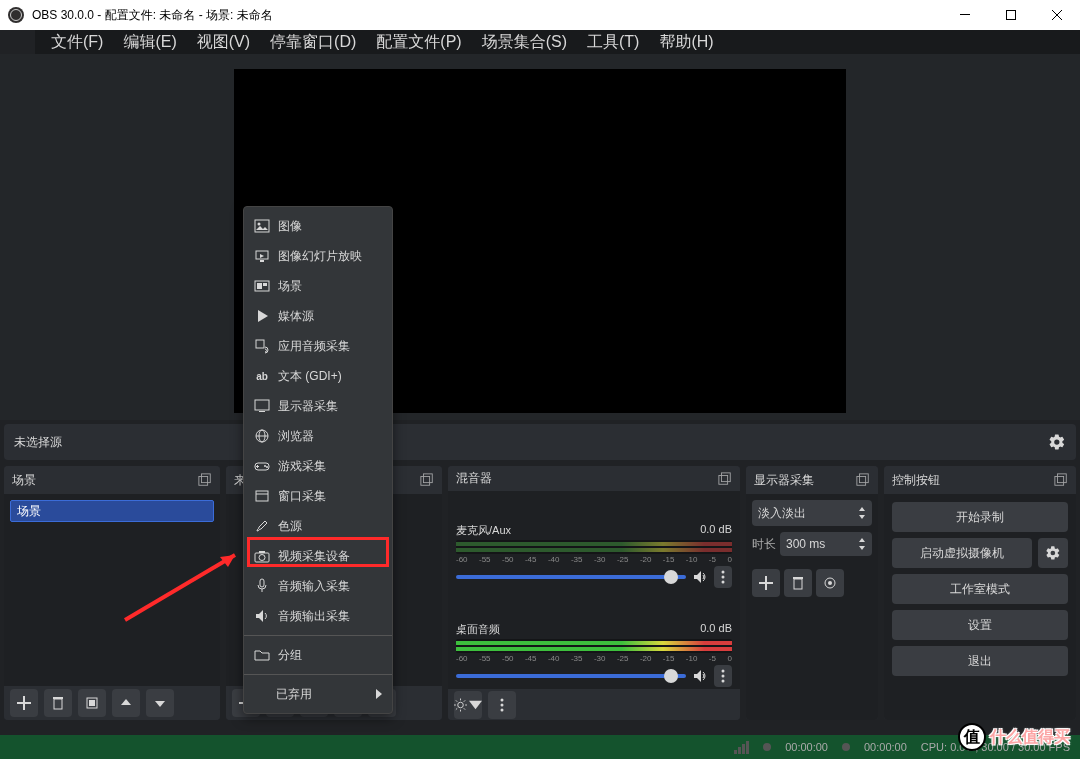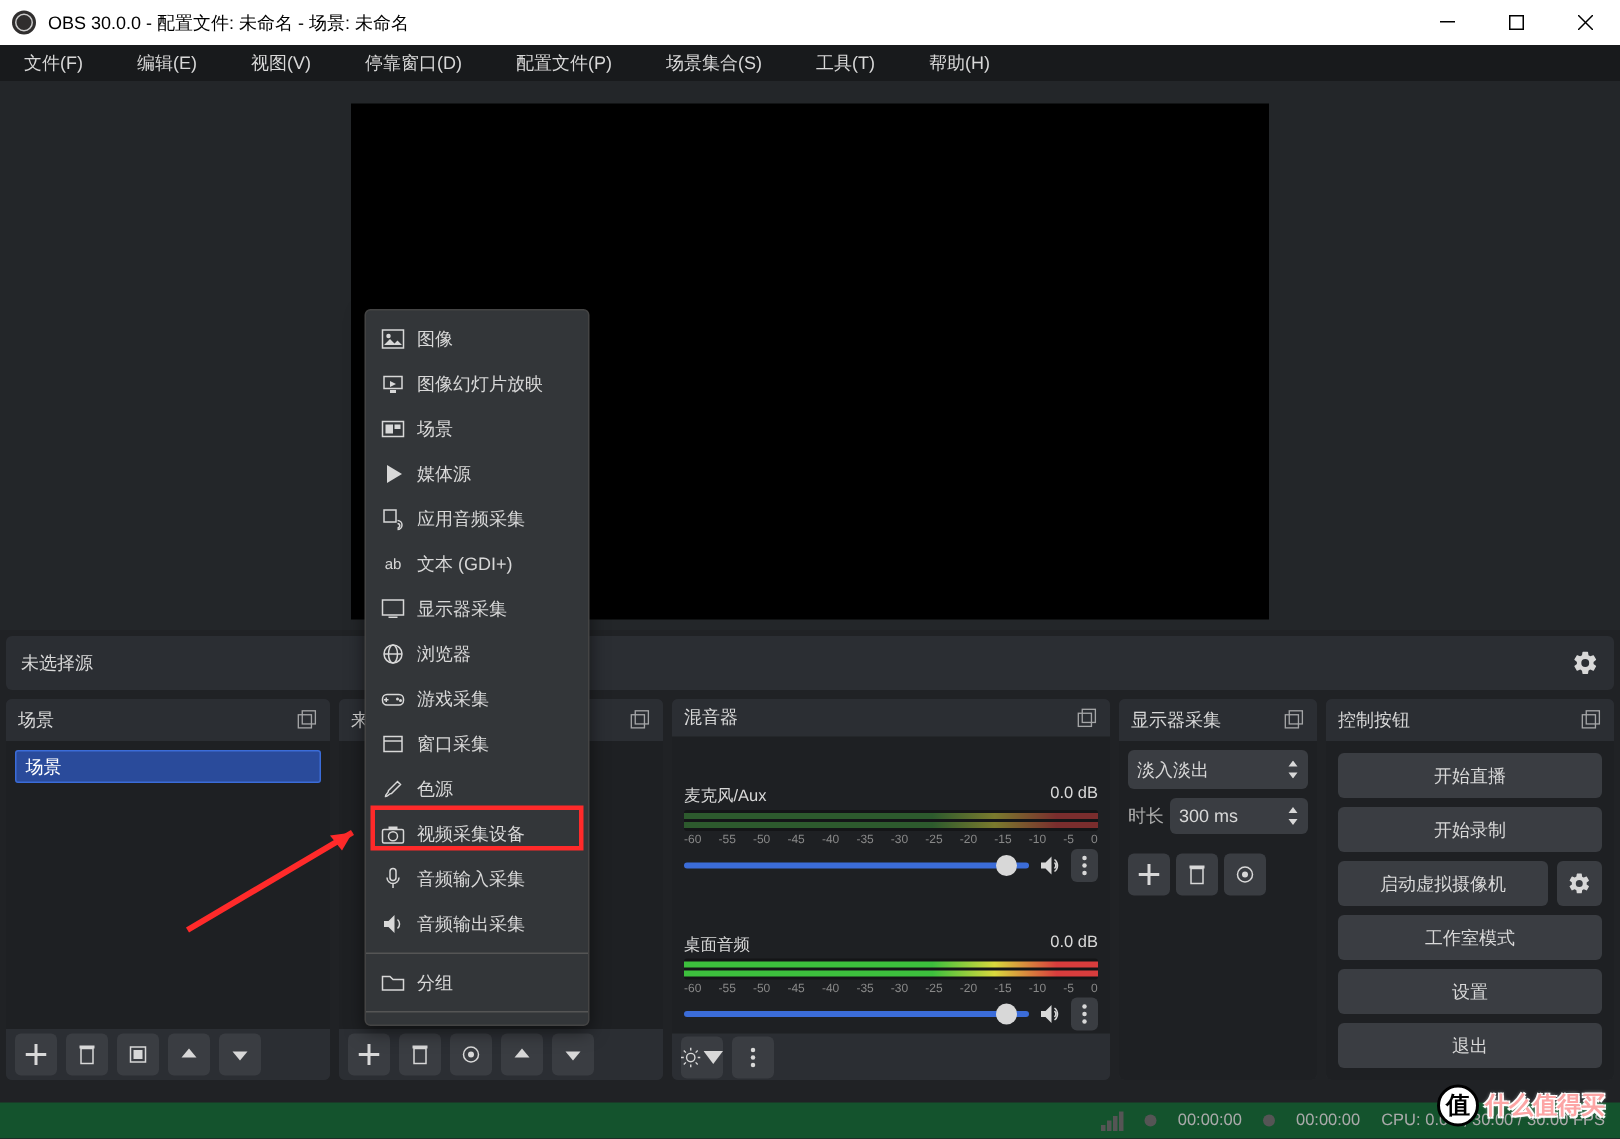--- a/index.html
+++ b/index.html
@@ -7,21 +7,21 @@
 
 
 .titlebar { height: 30px; background: #fff; display: flex; align-items: center; padding-left: 8px; color: #000; font-size: 12px; }
 .titlebar .obs-icon { width: 16px; height: 16px; border-radius: 50%; background: #302e2e; margin-right: 8px; display: flex; align-items: center; justify-content: center; }
 .titlebar .obs-icon::before { content: ""; width: 10px; height: 10px; border: 1.5px solid #ccc; border-radius: 50%; }
 .titlebar .spacer { flex: 1; }
 .titlebar .win-btn { width: 46px; height: 30px; display: flex; align-items: center; justify-content: center; color: #000; }
 .titlebar .win-btn svg { width: 10px; height: 10px; }
 
 
-.menubar { height: 24px; background: #181a1c; display: flex; align-items: center; padding-left: 6px; font-size: 12px; gap: 16px; }
+.menubar { height: 24px; background: #181a1c; display: flex; align-items: center; padding-left: 6px; font-size: 16px; gap: 0; margin-left: 35px; }
 .menubar .mitem { padding: 4px 10px; cursor: default; }
 
 
 .preview-row { height: 366px; display: flex; justify-content: center; align-items: center; background: #232629; }
 .preview { width: 612px; height: 344px; background: #000; margin-top: 8px; }
 
 
 .nosource-bar { height: 36px; background: #2b2e33; display: flex; align-items: center; justify-content: space-between; padding: 0 10px; font-size: 12px; margin: 4px 4px 0 4px; border-radius: 4px; }
 .nosource-bar .gear { width: 18px; height: 18px; }
 
@@ -393,21 +393,20 @@
 
   <div class="dock dock-controls">
     <div class="dock-header">
       <span>控制按钮</span>
       <svg class="pop-icon" viewBox="0 0 16 16">
           <rect x="1" y="4" width="10" height="10" fill="none" stroke="currentColor"></rect>
           <rect x="4" y="1" width="10" height="10" fill="none" stroke="currentColor"></rect>
         </svg>
     </div>
     <div class="dock-body controls-body">
-      <div class="ctrl-btn">开始直播</div>
       <div class="ctrl-btn">开始录制</div>
       <div class="ctrl-row">
         <div class="ctrl-btn">启动虚拟摄像机</div>
         <div class="gear-btn">
             <svg width="16" height="16" viewBox="0 0 24 24">
               <path d="M19.14,12.94a7,7,0,0,0,.05-.94,7,7,0,0,0-.05-.94l2.11-1.65a.5.5,0,0,0,.12-.64l-2-3.46a.5.5,0,0,0-.61-.22l-2.49,1a7,7,0,0,0-1.62-.94l-.38-2.65A.5.5,0,0,0,13.77,2H9.77a.5.5,0,0,0-.5.42L8.89,5.07a7,7,0,0,0-1.62.94l-2.49-1a.5.5,0,0,0-.61.22l-2,3.46a.5.5,0,0,0,.12.64L4.4,11a7,7,0,0,0,0,1.88L2.29,14.53a.5.5,0,0,0-.12.64l2,3.46a.5.5,0,0,0,.61.22l2.49-1a7,7,0,0,0,1.62.94l.38,2.65a.5.5,0,0,0,.5.42h4a.5.5,0,0,0,.5-.42l.38-2.65a7,7,0,0,0,1.62-.94l2.49,1a.5.5,0,0,0,.61-.22l2-3.46a.5.5,0,0,0-.12-.64ZM11.77,15.5A3.5,3.5,0,1,1,15.27,12,3.5,3.5,0,0,1,11.77,15.5Z"></path>
             </svg>
           </div>
       </div>
       <div class="ctrl-btn">工作室模式</div>
@@ -460,21 +459,21 @@
   <div class="pitem">
       <span class="picon">
         <svg viewBox="0 0 16 16">
           <rect x="2" y="2" width="8" height="8" fill="none" stroke="currentColor"></rect>
           <path d="M11 9a3 3 0 010 6M11 11a1.5 1.5 0 010 3" fill="none" stroke="currentColor"></path>
         </svg>
       </span>
       <span>应用音频采集</span>
     </div>
   <div class="pitem">
-      <span class="picon" style="font-weight:normal;font-size:10px">ab</span>
+      <span class="picon" style="font-weight:bold;font-size:10px">ab</span>
       <span>文本 (GDI+)</span>
     </div>
   <div class="pitem">
       <span class="picon">
         <svg viewBox="0 0 16 16">
           <rect x="1" y="2" width="14" height="10" fill="none" stroke="currentColor"></rect>
           <rect x="5" y="13" width="6" height="1"></rect>
         </svg>
       </span>
       <span>显示器采集</span>
@@ -549,20 +548,26 @@
   <div class="sep"></div>
   <div class="pitem">
       <span class="picon">
         <svg viewBox="0 0 16 16">
           <path d="M1 4h5l2 2h7v7H1z" fill="none" stroke="currentColor"></path>
         </svg>
       </span>
       <span>分组</span>
     </div>
   <div class="sep"></div>
+  <div class="pitem sub">
+      <span>已弃用</span>
+      <svg width="6" height="10" viewBox="0 0 6 10">
+        <path d="M0 0l6 5-6 5z"></path>
+      </svg>
+    </div>
 </div>
 
 <div class="highlight-box"></div>
 
 <div class="arrow">
   <svg viewBox="0 0 130 80">
       <path d="M5 75 L115 10" stroke="#ff2a2a" stroke-width="4" fill="none"></path>
       <path d="M115 10 L100 12 L108 22 z" fill="#ff2a2a"></path>
     </svg>
 </div>

